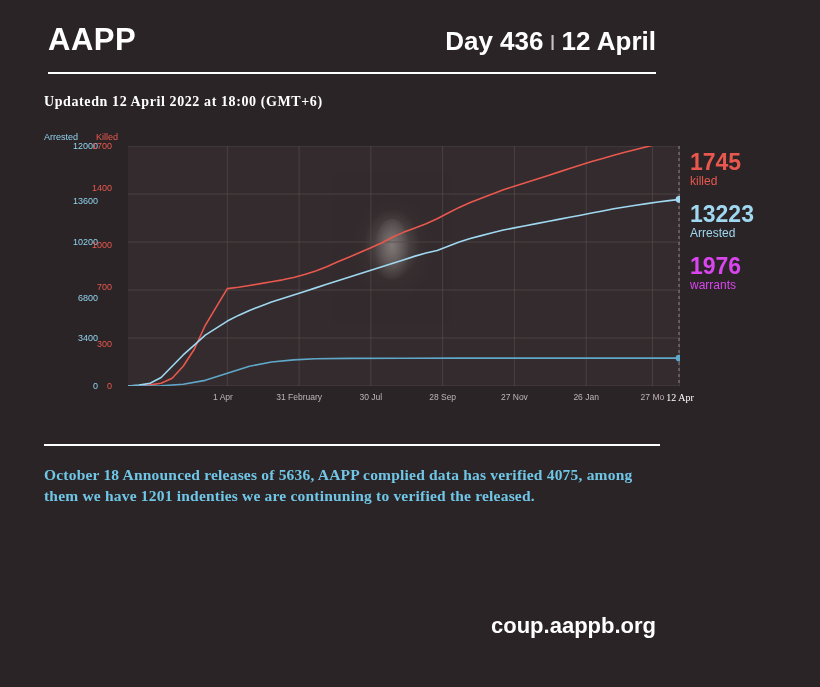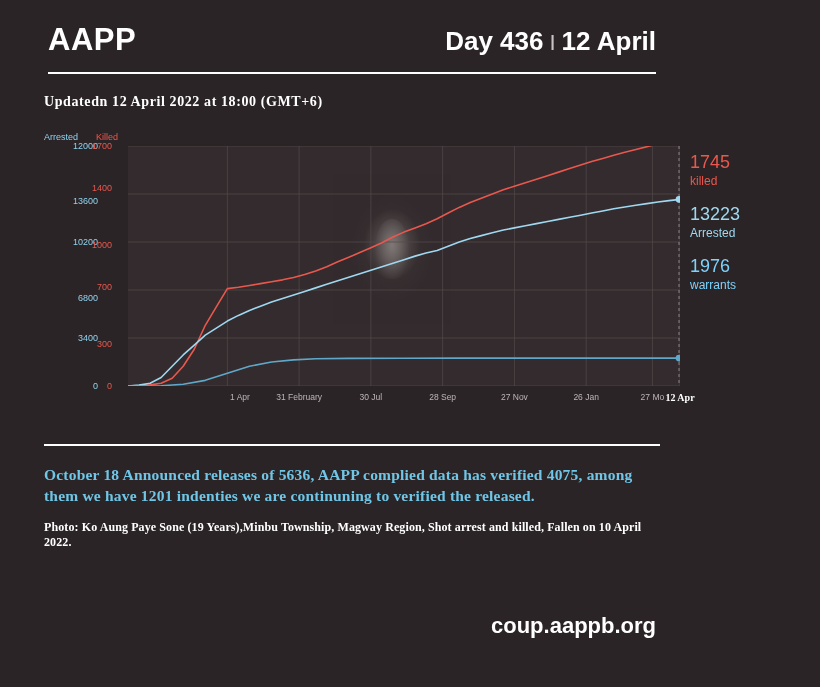--- a/index.html
+++ b/index.html
@@ -120,21 +120,21 @@
     top: 100%;
     margin-top: 6px;
     transform: translateX(-50%);
     font-family: "Liberation Sans", sans-serif;
     font-size: 8.5px;
     color: #bdb5b7;
     white-space: nowrap;
   }
   .xtick.last {
     color: #ffffff;
-    font-weight: bold;
+    font-weight: normal;
     font-family: "Liberation Serif", serif;
     font-size: 10px;
   }
   .photo {
     position: absolute;
     left: 205px;
     top: 28px;
     width: 118px;
     height: 150px;
     opacity: 0.55;
@@ -160,32 +160,32 @@
     left: 690px;
     top: 10px;
     width: 125px;
   }
   .annot {
     position: absolute;
     font-family: "Liberation Sans", sans-serif;
   }
   .annot .num {
     display: block;
-    font-weight: normal;
-    font-size: 18px;
+    font-weight: bold;
+    font-size: 23px;
     line-height: 24px;
   }
   .annot .lbl {
     display: block;
     font-size: 12px;
     line-height: 14px;
   }
   .annot.killed .num, .annot.killed .lbl { color: #e8584e; }
   .annot.arrested .num, .annot.arrested .lbl { color: #9fd8f0; }
-  .annot.warrants .num, .annot.warrants .lbl { color: #7dd3fc; }
+  .annot.warrants .num, .annot.warrants .lbl { color: #d946ef; }
 
   
   .footer-rule {
     margin: 28px 44px 0 44px;
     height: 2px;
     background: #ffffff;
   }
   .footer {
     padding: 18px 48px 0 44px;
   }
@@ -272,21 +272,21 @@
         <div class="ytick-left" style="top: 152px;">6800</div>
         <div class="ytick-left" style="top: 96px;">10200</div>
         <div class="ytick-left" style="top: 55px;">13600</div>
         <div class="ytick-left" style="top: 0px;">12000</div>
         <div class="ytick-right" style="top: 240px;">0</div>
         <div class="ytick-right" style="top: 197.647px;">300</div>
         <div class="ytick-right" style="top: 141.176px;">700</div>
         <div class="ytick-right" style="top: 98.8235px;">1000</div>
         <div class="ytick-right" style="top: 42.3529px;">1400</div>
         <div class="ytick-right" style="top: 0px;">1700</div>
-        <div class="xtick" style="left: 112px;">1 Apr</div>
+        <div class="xtick" style="left: 95px;">1 Apr</div>
         <div class="xtick" style="left: 171.12px;">31 February</div>
         <div class="xtick" style="left: 242.88px;">30 Jul</div>
         <div class="xtick" style="left: 314.64px;">28 Sep</div>
         <div class="xtick" style="left: 386.4px;">27 Nov</div>
         <div class="xtick" style="left: 458.16px;">26 Jan</div>
         <div class="xtick" style="left: 524.4px;">27 Mo</div>
         <div class="xtick last" style="left: 552px;">12 Apr</div>
       </div>
 
     <div class="annots">
@@ -301,17 +301,16 @@
       <div class="annot warrants" style="top:108px;left:0;">
         <span class="num">1976</span>
         <span class="lbl">warrants</span>
       </div>
     </div>
   </div>
 
   <div class="footer-rule"></div>
   <div class="footer">
     <div class="headline">October 18 Announced releases of 5636, AAPP complied data has verified 4075, among them we have 1201 indenties we are continuning to verified the released.</div>
-    <div class="photo-credit">Photo: Ko Aung Paye Sone (19 Years),Minbu Township, Magway Region, Shot arrest and killed, Fallen on 10 April 2022.</div>
   </div>
   <div class="site">coup.aappb.org</div>
 
 </div>
 
 </body></html>

